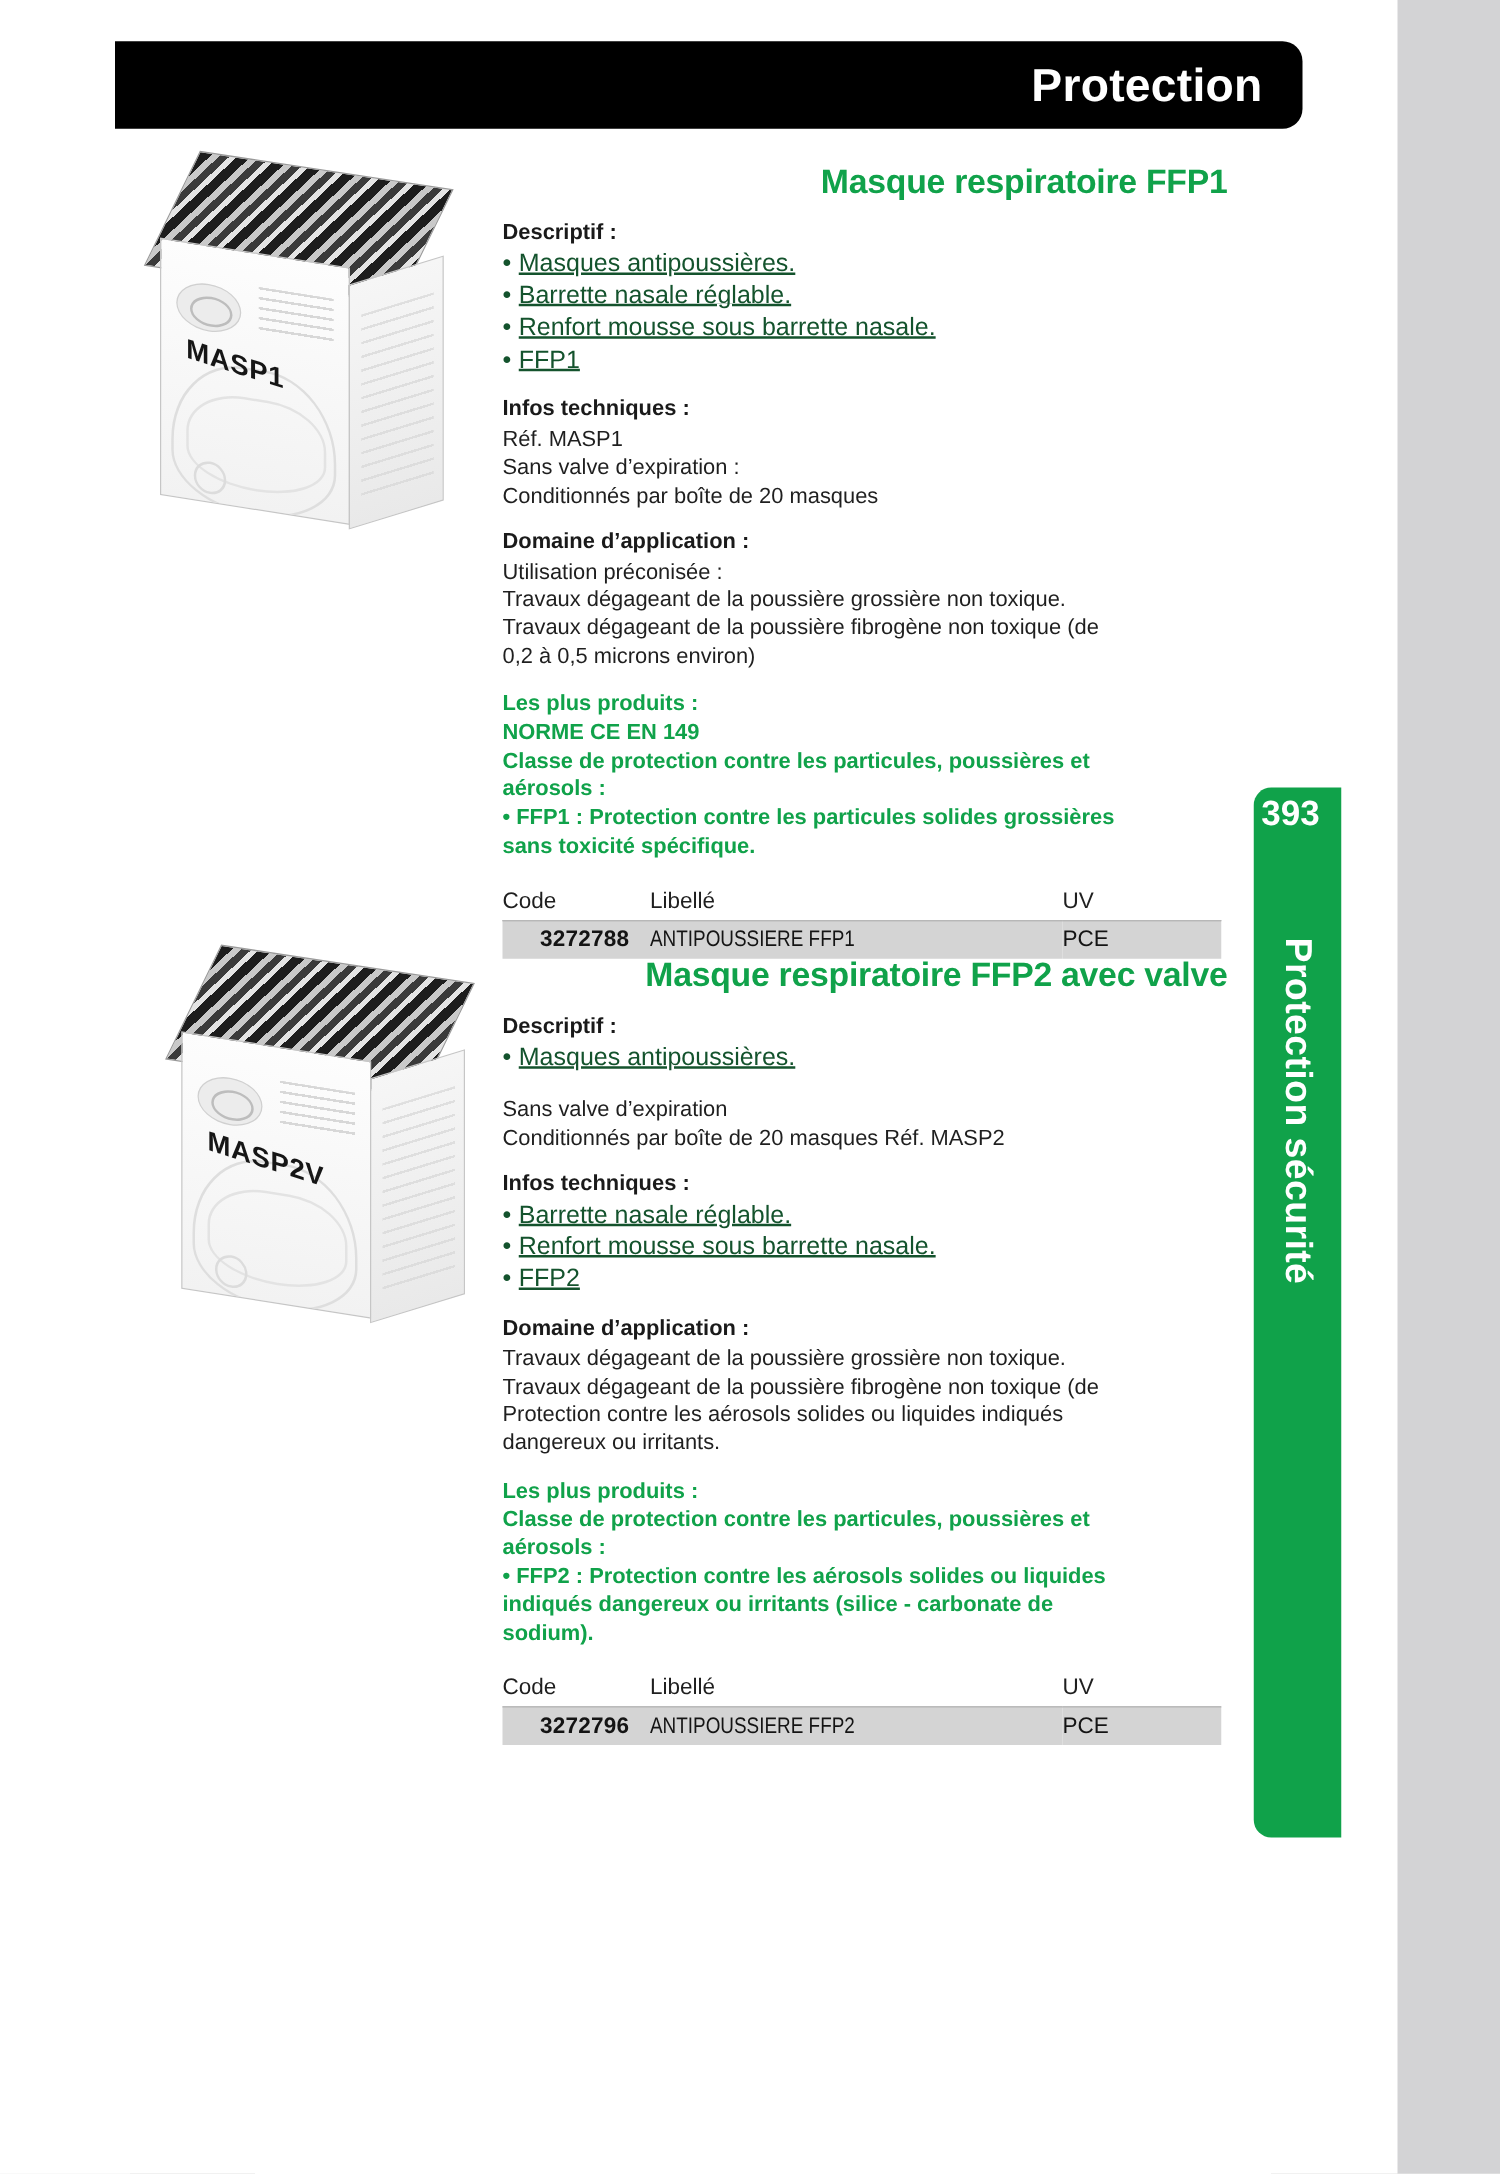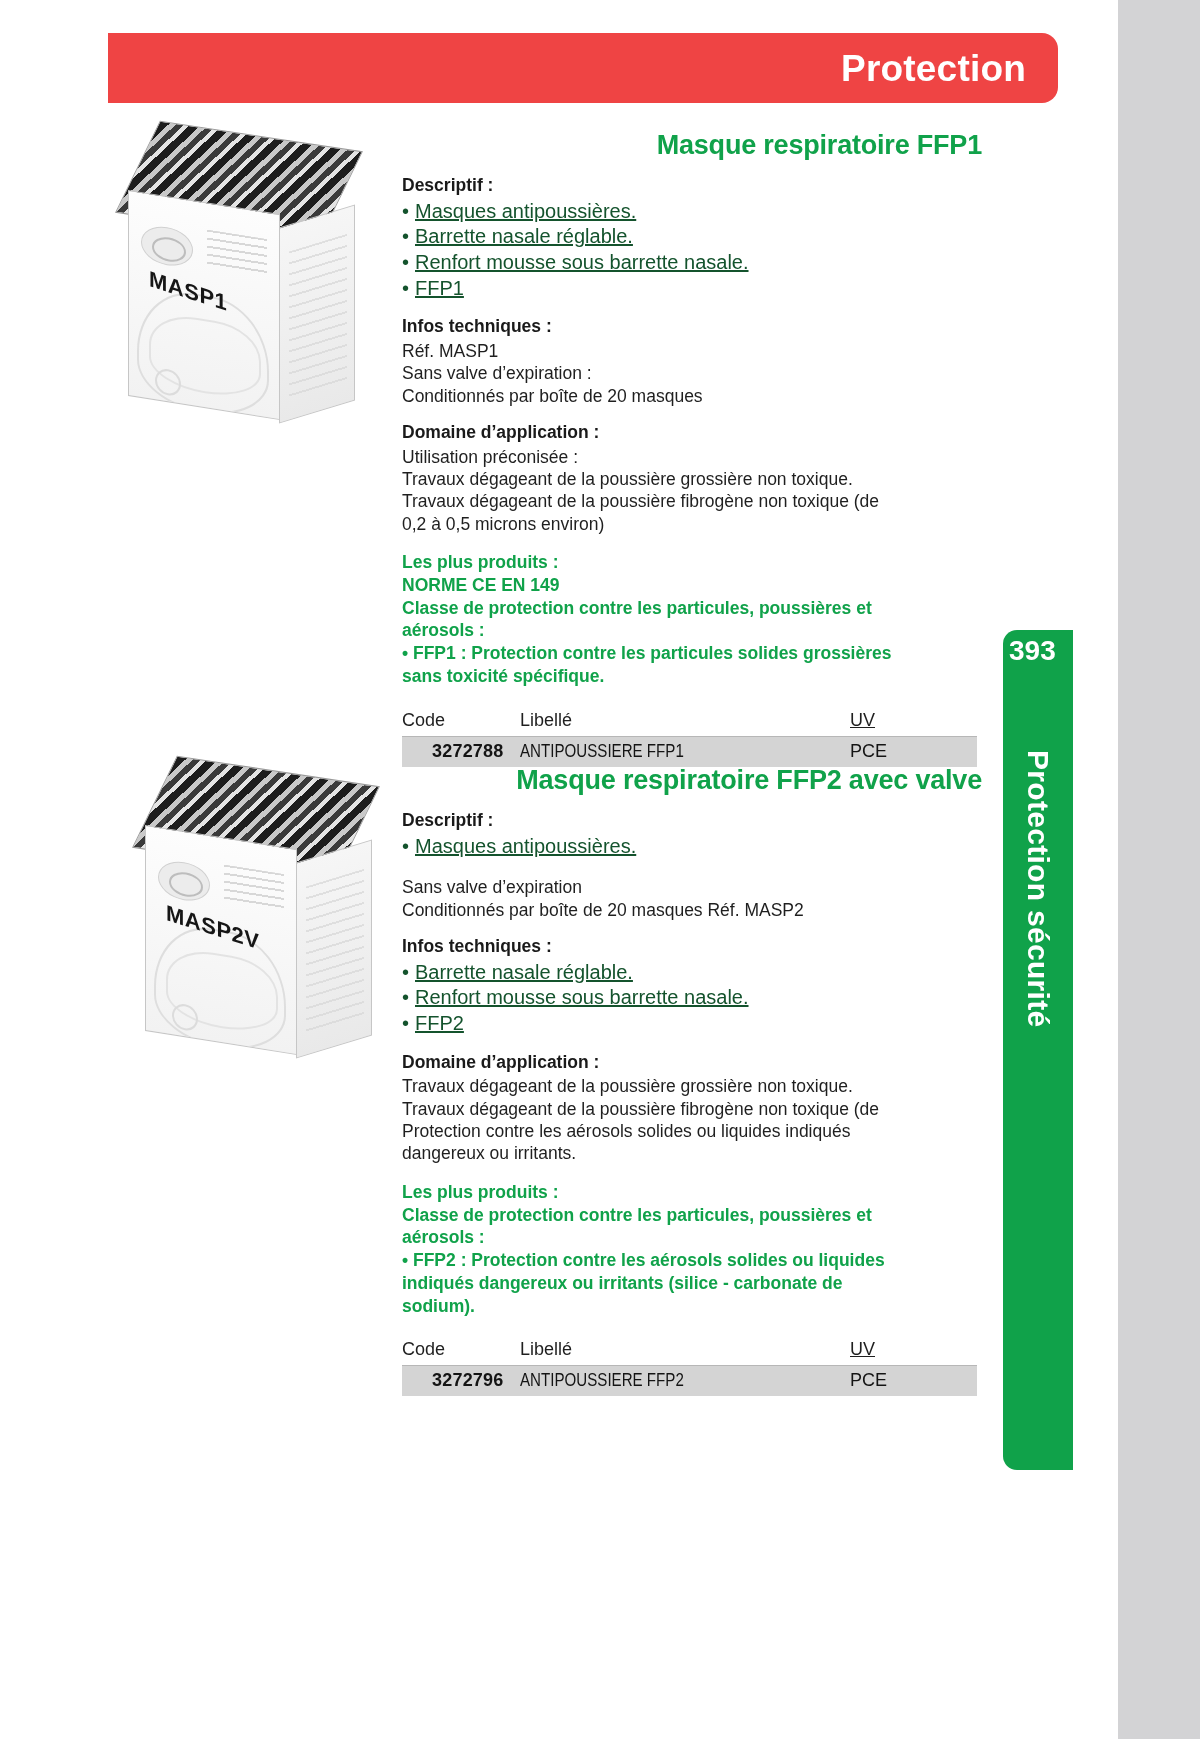--- a/index.html
+++ b/index.html
@@ -24,25 +24,25 @@
   .page-left-margin {
     position: absolute;
     left: 0; top: 0;
     width: 104px; height: 1739px;
     background: #ffffff;
   }
 
   
   .header-band {
     position: absolute;
-    left: 108px;
+    left: 92px;
     top: 33px;
     width: 950px;
     height: 70px;
-    background: #ef4444;
+    background: #000000;
     border-top-right-radius: 16px;
     border-bottom-right-radius: 16px;
     display: flex;
     align-items: center;
     justify-content: flex-end;
   }
   .header-title {
     color: #ffffff;
     font-size: 37px;
     font-weight: bold;
@@ -289,21 +289,21 @@
     border-bottom: 1px solid #b7b7b7;
   }
   .product-table td {
     font-size: 18px;
     background: #d4d4d4;
     padding: 4px 0 5px 0;
     color: #141414;
   }
   .col-code { width: 118px; }
   .col-lib  { width: 330px; }
-  .col-uv   { width: 127px; text-decoration: underline; }
+  .col-uv   { width: 127px; }
   .cell-code {
     font-weight: bold;
     font-family: "Liberation Sans Narrow", "Liberation Sans", sans-serif;
     letter-spacing: 0.2px;
     padding-left: 30px;
   }
   .cell-lib {
     font-family: "Liberation Sans Narrow", "Liberation Sans", sans-serif;
     transform: scaleX(0.84);
     transform-origin: left center;

